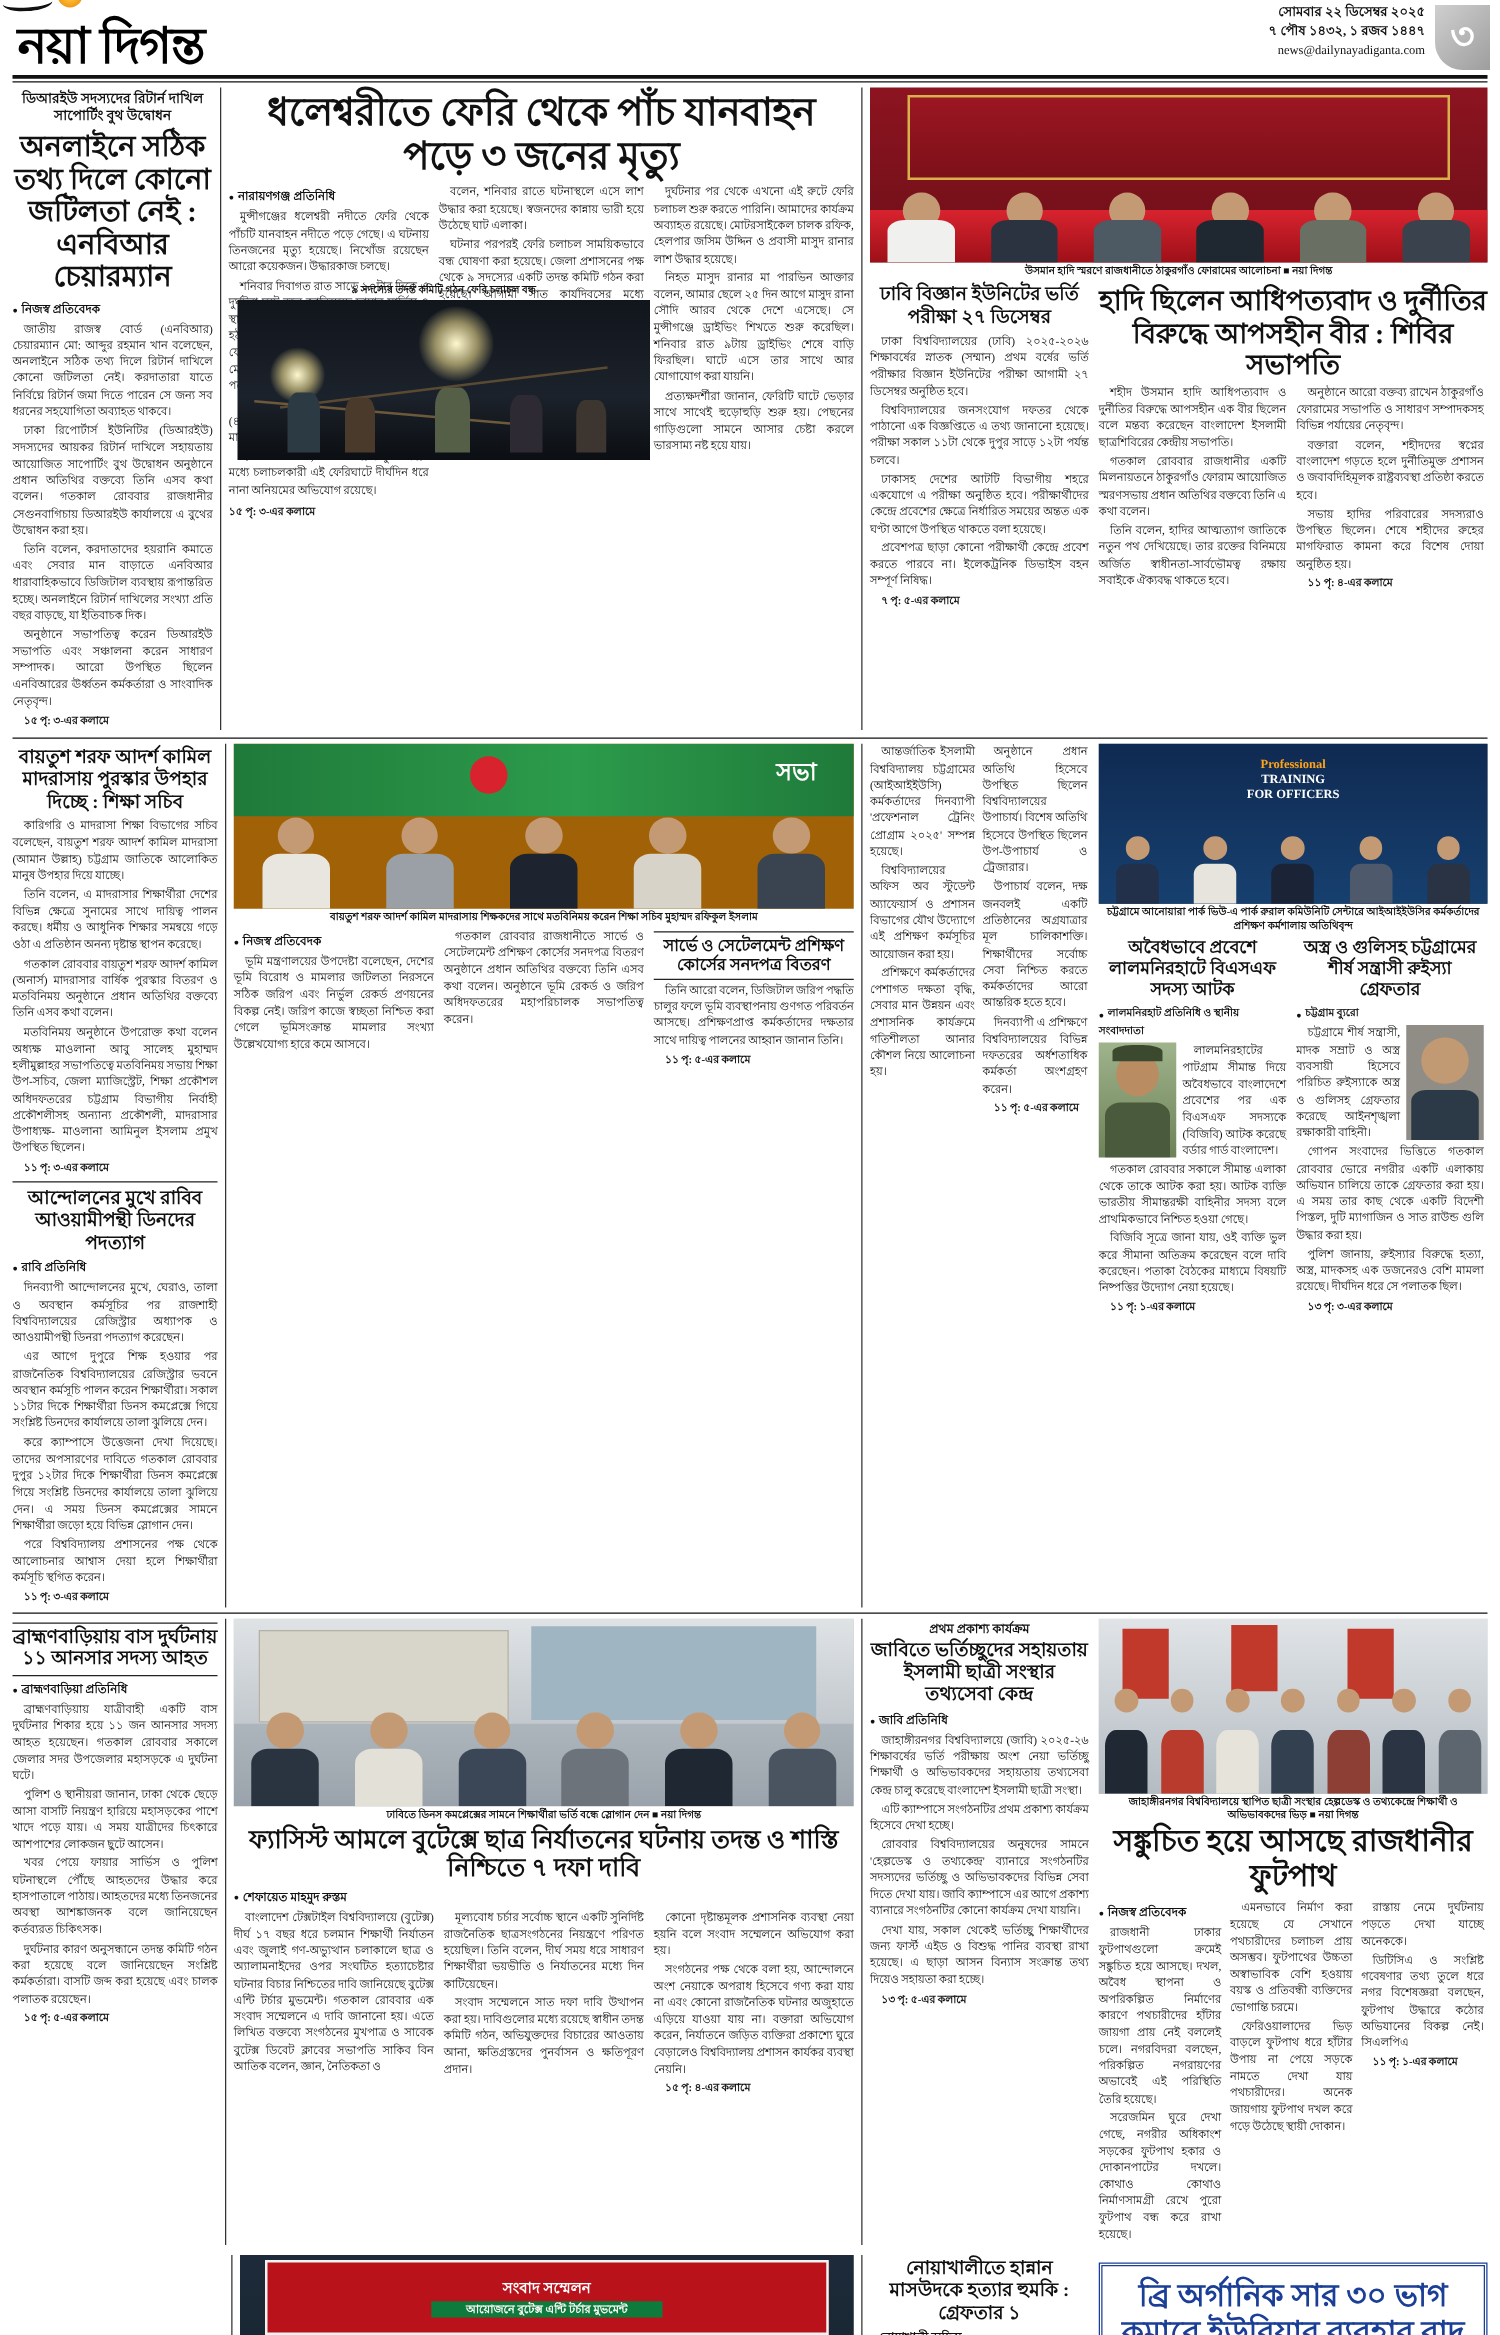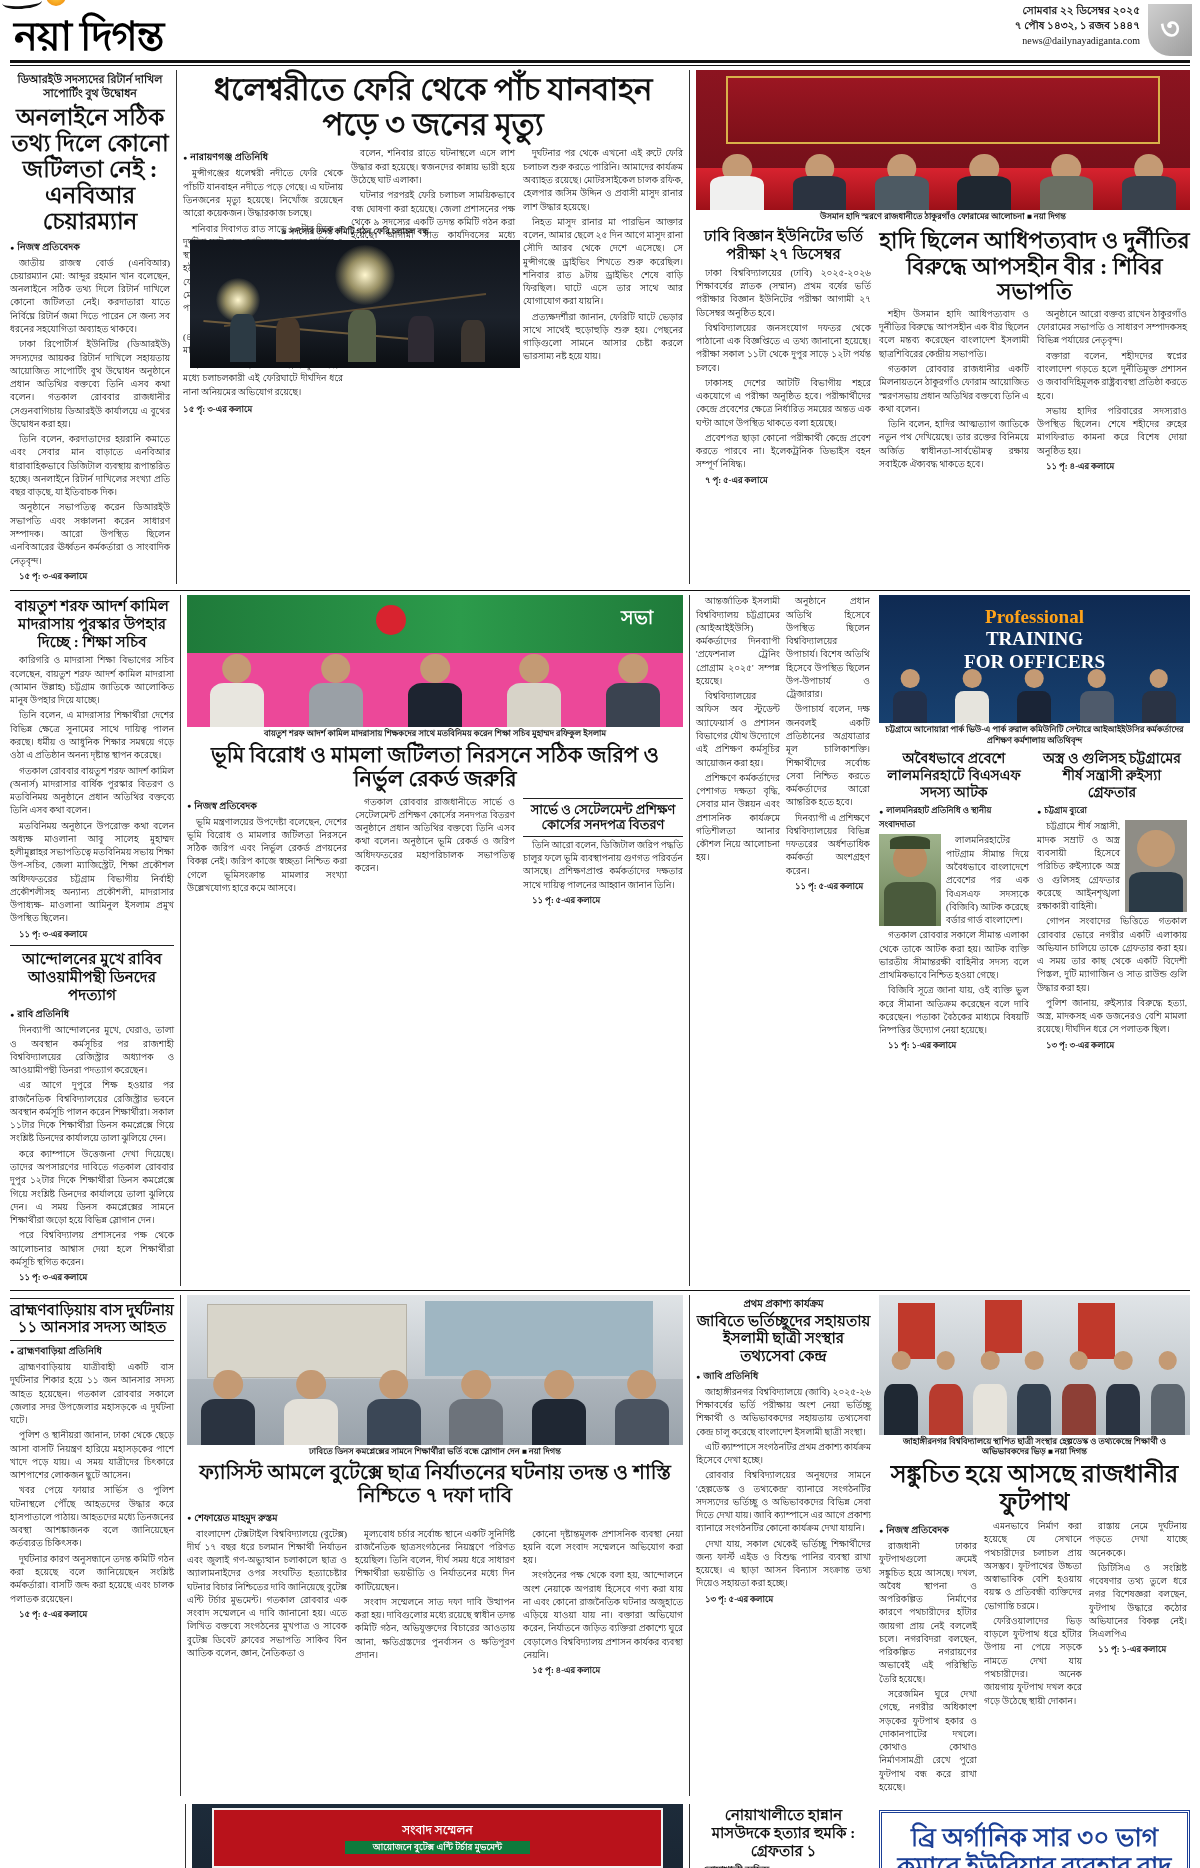--- a/index.html
+++ b/index.html
@@ -72,32 +72,32 @@
   .ferry-man{position:absolute;bottom:6px;border-radius:30% 30% 0 0;}
 
   
   .ph-stage{height:152px;background:linear-gradient(#8c1420,#6d0f18);}
   .stage-banner{position:absolute;top:6px;left:6%;right:6%;height:46%;
     background:linear-gradient(#9b1622,#7d1019);border:2px solid #d8b14a;}
   .stage-table{position:absolute;bottom:0;left:0;right:0;height:30%;
     background:linear-gradient(#d8232f,#9d1018);}
 
   
-  .ph-green{height:150px;background:#ec4899;}
+  .ph-green{height:150px;background:#a16207;}
   .gb{position:absolute;top:0;left:0;right:0;height:44%;
     background:linear-gradient(90deg,#1f7a3a,#2c9b4b 55%,#1f7a3a);}
   .gb .redcircle{position:absolute;left:38%;top:16%;width:30px;height:30px;border-radius:50%;
     background:#d8232f;}
   .gb .gtext{position:absolute;right:6%;top:14%;color:#fff;font-weight:bold;font-size:19px;}
 
   
   .ph-train{height:152px;background:#12243f;}
   .tb{position:absolute;inset:0;background:linear-gradient(#0f2a52,#17406f);}
   .tb .ttxt{position:absolute;top:8%;left:0;right:0;text-align:center;color:#fff;
-    font-weight:bold;font-size:19px;line-height:1.2;}
+    font-weight:bold;font-size:10px;line-height:1.2;}
   .tb .ttxt .o{color:#ffa31a;}
 
   
   .ph-sold{height:118px;background:linear-gradient(#9fb38c,#6d8258);}
   
   .ph-crowd{height:160px;background:linear-gradient(#cfd6da,#aab4ba);}
   
   .ph-street{height:176px;background:linear-gradient(#c6ccd2,#9aa3ab);}
   
   .ph-press{height:150px;background:linear-gradient(#1d2b3a,#16212c);}
@@ -311,21 +311,20 @@
               <span class="head"></span>
               <span class="body" style="background:#d7d3c8;"></span>
             </span>
           <span class="pp">
               <span class="head"></span>
               <span class="body" style="background:#3a4350;"></span>
             </span>
         </div>
       </div>
       <div class="cap">বায়তুশ শরফ আদর্শ কামিল মাদরাসায় শিক্ষকদের সাথে মতবিনিময় করেন শিক্ষা সচিব মুহাম্মদ রফিকুল ইসলাম</div>
-      <h2 class="big" style="font-size:21px;">ভূমি বিরোধ ও মামলা জটিলতা নিরসনে সঠিক জরিপ ও নির্ভুল রেকর্ড জরুরি</h2>
       <div style="display:flex;gap:8px;">
         <div style="width:160px;">
           <div class="byline">নিজস্ব প্রতিবেদক</div>
           <div class="body">
             <p>ভূমি মন্ত্রণালয়ের উপদেষ্টা বলেছেন, দেশের ভূমি বিরোধ ও মামলার জটিলতা নিরসনে সঠিক জরিপ এবং নির্ভুল রেকর্ড প্রণয়নের বিকল্প নেই। জরিপ কাজে স্বচ্ছতা নিশ্চিত করা গেলে ভূমিসংক্রান্ত মামলার সংখ্যা উল্লেখযোগ্য হারে কমে আসবে।</p>
           </div>
         </div>
         <div style="width:160px;">
           <div class="body">
             <p>গতকাল রোববার রাজধানীতে সার্ভে ও সেটেলমেন্ট প্রশিক্ষণ কোর্সের সনদপত্র বিতরণ অনুষ্ঠানে প্রধান অতিথির বক্তব্যে তিনি এসব কথা বলেন। অনুষ্ঠানে ভূমি রেকর্ড ও জরিপ অধিদফতরের মহাপরিচালক সভাপতিত্ব করেন।</p>

